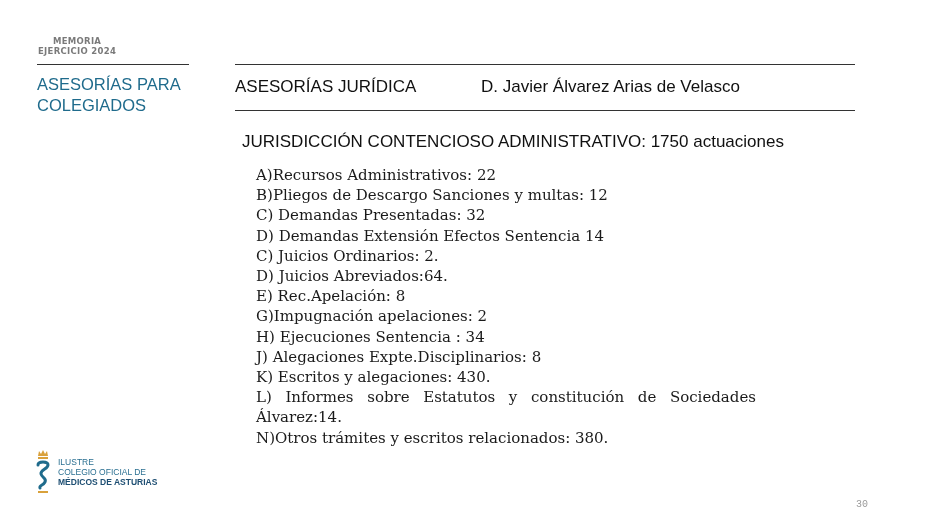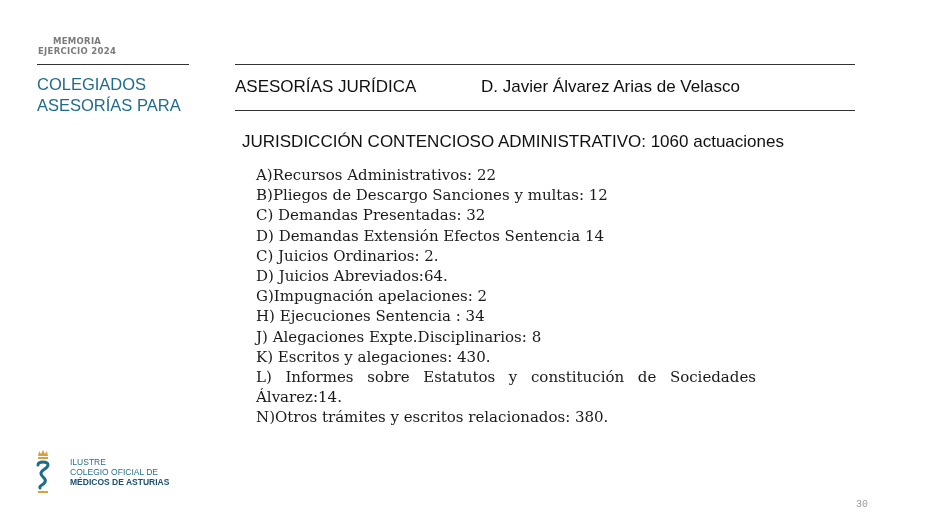--- a/index.html
+++ b/index.html
@@ -9,51 +9,52 @@
     .section-title { position: absolute; left: 37px; top: 74px; font-family: "Liberation Sans", sans-serif; font-size: 16.5px; line-height: 21px; color: #1f6b8c; }
     .rule-top { position: absolute; left: 235px; top: 64px; width: 620px; height: 0; border-top: 1.5px solid #333; }
     .rule-mid { position: absolute; left: 235px; top: 110px; width: 620px; height: 0; border-top: 1.5px solid #333; }
     .head-left { position: absolute; left: 235px; top: 77px; font-family: "Liberation Sans", sans-serif; font-size: 17px; color: #111; }
     .head-right { position: absolute; left: 481px; top: 77px; font-family: "Liberation Sans", sans-serif; font-size: 17px; color: #111; }
     .subhead { position: absolute; left: 242px; top: 132px; font-family: "Liberation Sans", sans-serif; font-size: 17px; color: #111; }
     .items { position: absolute; left: 256px; top: 165px; width: 500px; font-family: "DejaVu Serif", serif; font-size: 15px; line-height: 20.2px; color: #1a1a1a; }
     .items .item { white-space: nowrap; }
     .items .item.wrap { white-space: normal; text-align: justify; text-align-last: left; word-spacing: 4px; }
     .logo { position: absolute; left: 36px; top: 448px; display: flex; align-items: center; }
-    .logo-text { margin-left: 20px; font-family: "Liberation Sans", sans-serif; font-size: 8.5px; line-height: 10px; color: #2a6f91; }
+    .logo-text { margin-left: 8px; font-family: "Liberation Sans", sans-serif; font-size: 8.5px; line-height: 10px; color: #2a6f91; }
     .logo-text .strong { font-weight: bold; color: #1d4e72; text-align: center; }
     .page-num { position: absolute; left: 856px; top: 499px; font-family: Liberation Mono, monospace; font-size: 10px; color: #9a9a9a; }
   </style>
 </head>
 <body>
 
 <div class="memoria">
   <div>MEMORIA</div>
   <div>EJERCICIO 2024</div>
 </div>
 <div class="rule-left"></div>
 <div class="section-title">
+  <div>ASESORÍAS PARA</div>
   <div>COLEGIADOS</div>
-  <div>ASESORÍAS PARA</div>
 </div>
 
 <div class="rule-top"></div>
 <div class="head-left">ASESORÍAS JURÍDICA</div>
 <div class="head-right">D. Javier Álvarez Arias de Velasco</div>
 <div class="rule-mid"></div>
 
-<div class="subhead">JURISDICCIÓN CONTENCIOSO ADMINISTRATIVO: 1060 actuaciones</div>
+<div class="subhead">JURISDICCIÓN CONTENCIOSO ADMINISTRATIVO: 1750 actuaciones</div>
 
 <div class="items">
   <div class="item">A)Recursos Administrativos: 22</div>
   <div class="item">B)Pliegos de Descargo Sanciones y multas: 12</div>
   <div class="item">C) Demandas Presentadas: 32</div>
   <div class="item">D) Demandas Extensión Efectos Sentencia 14</div>
   <div class="item">C) Juicios Ordinarios: 2.</div>
   <div class="item">D) Juicios Abreviados:64.</div>
+  <div class="item">E) Rec.Apelación: 8</div>
   <div class="item">G)Impugnación apelaciones: 2</div>
   <div class="item">H)  Ejecuciones Sentencia : 34</div>
   <div class="item">J) Alegaciones Expte.Disciplinarios: 8</div>
   <div class="item">K) Escritos y alegaciones: 430.</div>
   <div class="item wrap">L) Informes sobre Estatutos y constitución de Sociedades Álvarez:14.</div>
   <div class="item">N)Otros trámites y escritos relacionados: 380.</div>
 </div>
 
 <div class="logo">
   <svg width="14" height="48" viewBox="0 0 14 48">

